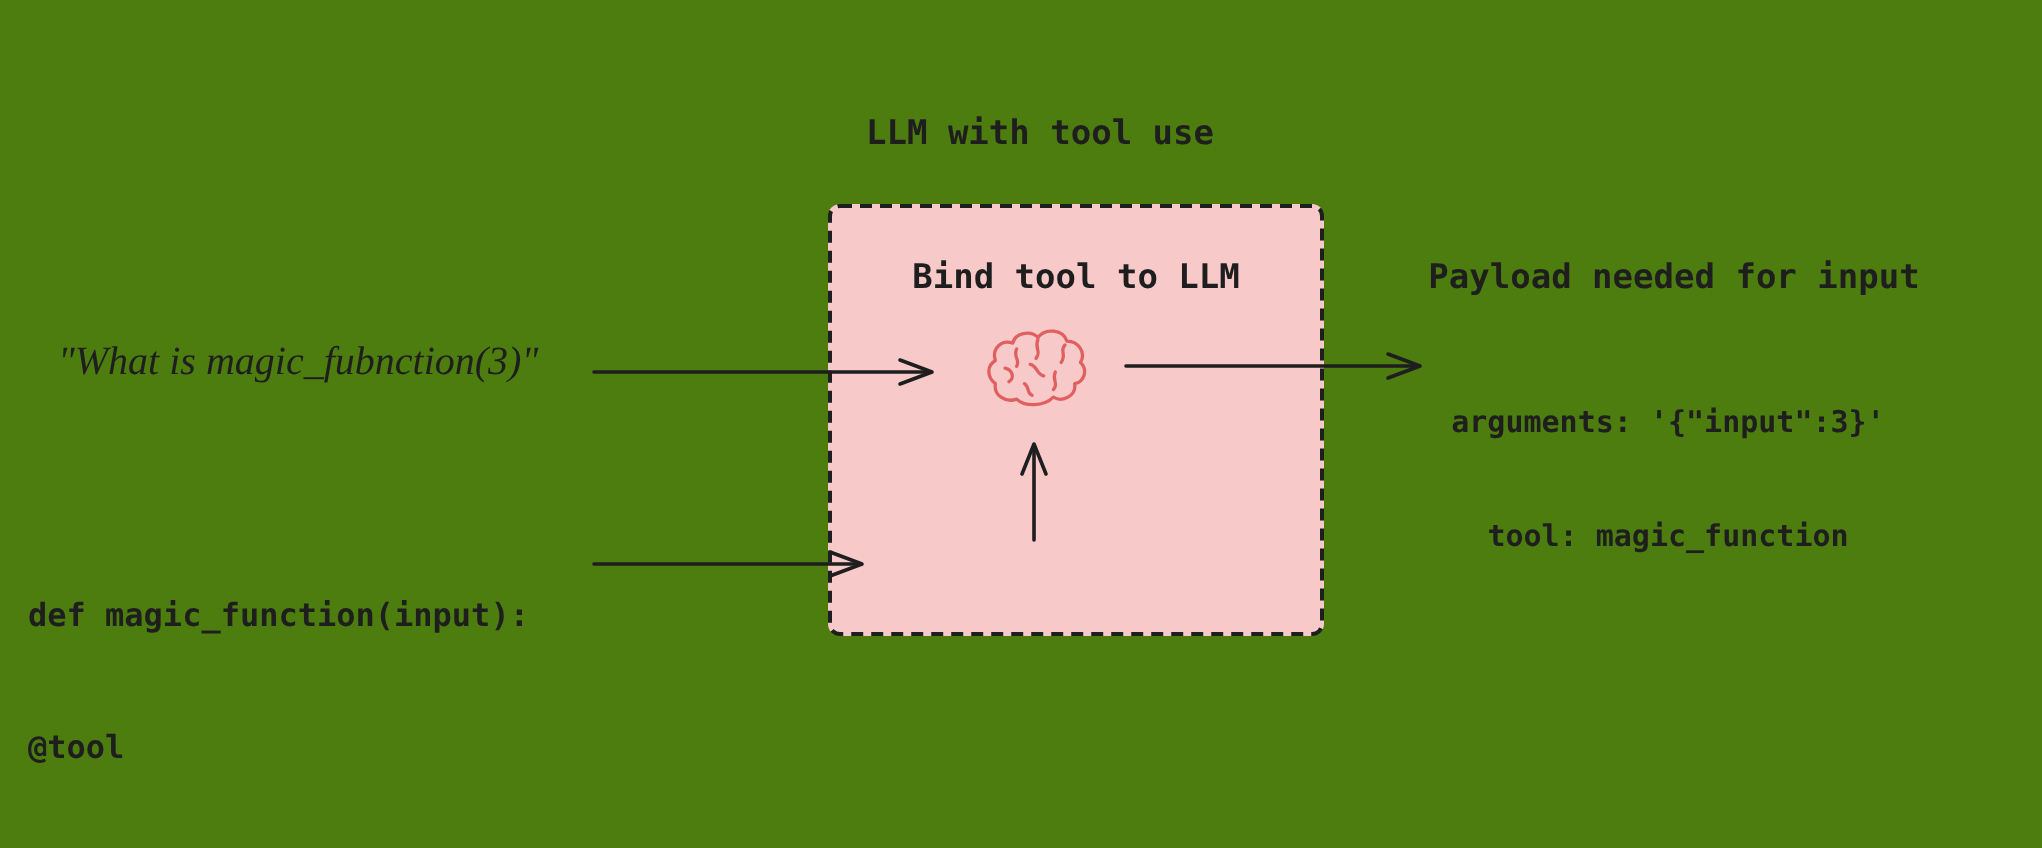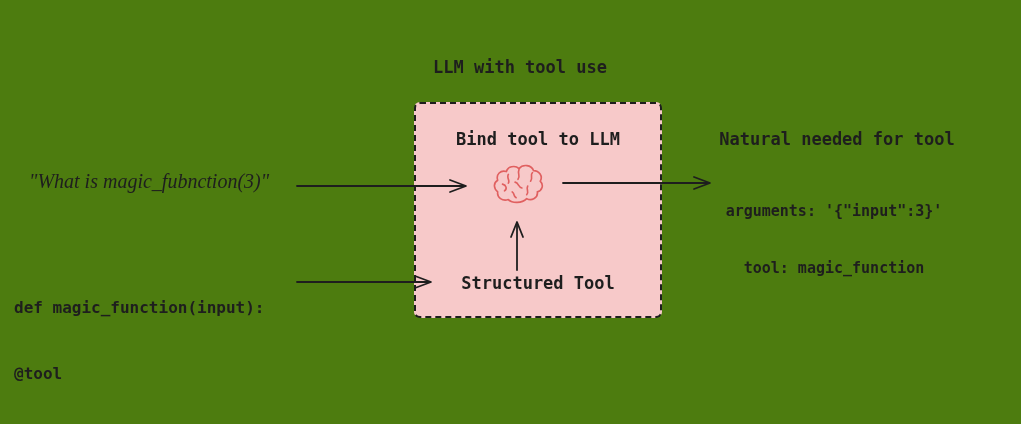--- a/index.html
+++ b/index.html
@@ -106,39 +106,38 @@
   <div class="hand-quote">"What is magic_fubnction(3)"</div>
 
   <div class="code-block mono">
     <div>def magic_function(input):</div>
     <div>@tool</div>
     
   </div>
 
   <div class="tool-box">
     <div class="box-heading mono">Bind tool to LLM</div>
-    <div class="structured-tool mono">Structured Tool</div>
   </div>
 
   <div class="brain-wrap">
     <svg width="58" height="50" viewBox="0 0 60 50" fill="none" xmlns="http://www.w3.org/2000/svg">
       <g stroke="#e06060" stroke-width="1.7" stroke-linecap="round" stroke-linejoin="round" fill="none">
         <path d="M9 30 C5 27 4 21 9 18 C7 12 12 7 18 9 C19 4 27 2 31 6 C35 1 44 2 46 8 C52 8 56 14 53 19 C57 23 55 29 50 30 C51 36 44 40 39 37 C34 42 24 42 20 38 C14 40 8 36 9 30 Z"></path>
         <path d="M20 12 C18 16 22 18 20 21"></path>
         <path d="M31 7 C29 12 33 13 30 17"></path>
         <path d="M45 10 C42 13 46 15 43 19"></path>
         <path d="M14 22 C18 23 19 27 16 29"></path>
         <path d="M27 20 C31 21 30 25 34 26"></path>
         <path d="M40 24 C38 28 42 30 39 33"></path>
         <path d="M24 30 C27 32 25 35 28 36"></path>
       </g>
     </svg>
   </div>
 
-  <div class="payload-heading mono">Natural needed for tool</div>
+  <div class="payload-heading mono">Payload needed for input</div>
 
   <div class="payload-block mono">
     <div>arguments: '{"input":3}'</div>
     <div>tool: magic_function</div>
   </div>
 
   <svg class="arrow-layer" viewBox="0 0 1021 424" xmlns="http://www.w3.org/2000/svg">
     <g stroke="#1e1e1e" stroke-width="1.8" stroke-linecap="round" stroke-linejoin="round" fill="none">
       <g>
         <line x1="297" y1="186" x2="465" y2="186"></line>

